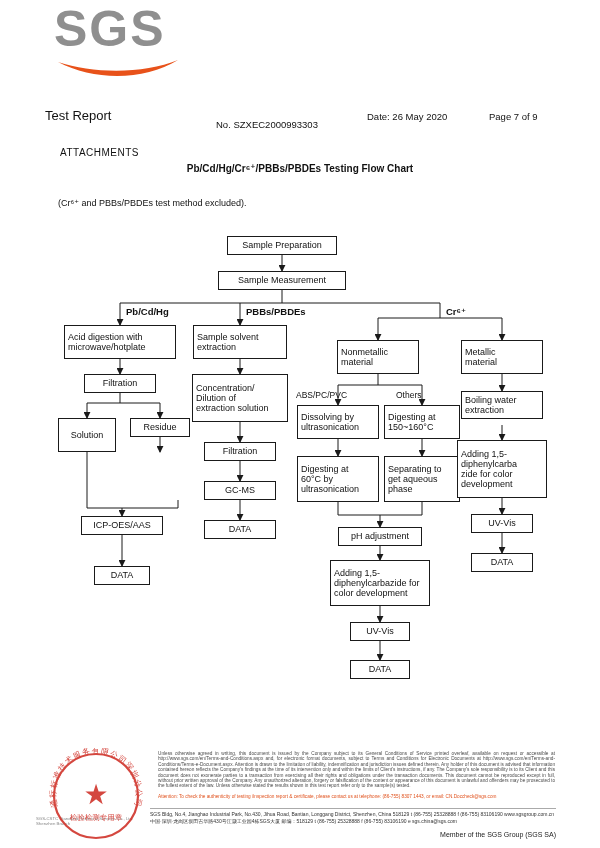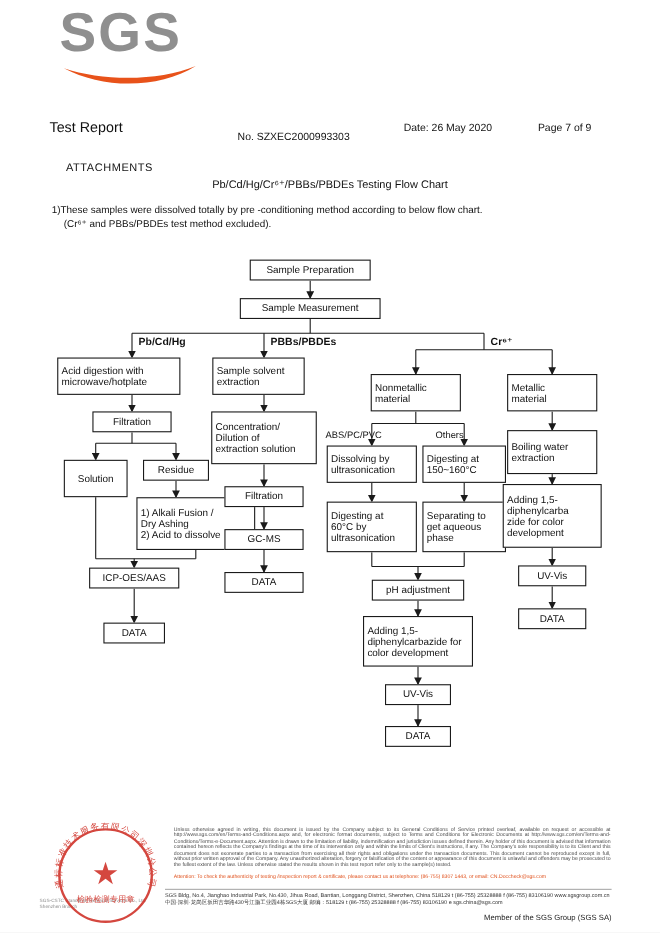--- a/index.html
+++ b/index.html
@@ -10,21 +10,21 @@
   .logo-text{position:absolute;left:54px;top:4px;font-size:50px;font-weight:bold;
              color:#8f8f8f;letter-spacing:2px;line-height:1}
   .logo-swoosh{position:absolute;left:56px;top:58px}
 
   
   .h-bold{position:absolute;font-size:13px;font-weight:normal;white-space:nowrap}
   .h-small{position:absolute;font-size:9.5px;white-space:nowrap}
 
   .attachments{position:absolute;left:60px;top:147px;font-size:10px;letter-spacing:.5px}
   .chart-title{position:absolute;left:0;top:163px;width:600px;text-align:center;
-               font-size:10px;font-weight:normal}
+               font-size:10px;font-weight:bold}
   .note{position:absolute;font-size:9px;white-space:nowrap}
 
   
   .flow{position:absolute;left:0;top:230px;width:600px;height:460px}
   .connectors{position:absolute;left:0;top:0}
   .node{position:absolute;border:1px solid #1a1a1a;background:#fff;display:flex;
         align-items:center;justify-content:center;text-align:center;font-size:9px;
         line-height:1.14;padding:1px 3px;box-sizing:border-box;white-space:pre-line}
   .node.left{justify-content:flex-start;text-align:left}
   .blabel{position:absolute;font-size:9.5px;font-weight:bold;white-space:nowrap}
@@ -52,21 +52,20 @@
     <path d="M2,4 C38,23 88,23 122,2 C88,16 38,16 2,4 Z" fill="#e8521a"></path>
   </svg>
 
   <span class="h-bold" style="left:45px;top:108px">Test Report</span>
   <span class="h-small" style="left:216px;top:119px">No. SZXEC2000993303</span>
   <span class="h-small" style="left:367px;top:111px">Date: 26 May 2020</span>
   <span class="h-small" style="left:489px;top:111px">Page 7 of 9</span>
 
   <div class="attachments">ATTACHMENTS</div>
   <div class="chart-title">Pb/Cd/Hg/Cr⁶⁺/PBBs/PBDEs Testing Flow Chart</div>
-  <span class="note" style="left:47px;top:186px">1)These samples were dissolved totally by pre -conditioning method according to below flow chart.</span>
   <span class="note" style="left:58px;top:198px">(Cr⁶⁺ and PBBs/PBDEs test method excluded).</span>
 
   <div class="flow">
 
     <svg class="connectors" width="600" height="460" viewBox="0 0 600 460">
       <defs>
         <marker id="arr" viewBox="0 0 8 8" refX="7" refY="4" markerWidth="7" markerHeight="7" orient="auto">
           <path d="M0,0 L8,4 L0,8 Z" fill="#1a1a1a"></path>
         </marker>
       </defs>
@@ -119,32 +118,29 @@
 
     <span class="blabel" style="left:126px;top:76px">Pb/Cd/Hg</span>
     <span class="blabel" style="left:246px;top:76px">PBBs/PBDEs</span>
     <span class="blabel" style="left:446px;top:76px">Cr⁶⁺</span>
     <span class="plabel" style="left:296px;top:160px">ABS/PC/PVC</span>
     <span class="plabel" style="left:396px;top:160px">Others</span>
 
     <div class="node" style="left:218px;top:41px;width:128px;height:19px">Sample Measurement</div>
     <div class="node" style="left:227px;top:6px;width:110px;height:19px">Sample Preparation</div>
 
-    <div class="node left" style="left:52px;top:95px;width:112px;height:34px">Acid digestion with
+    <div class="node left" style="left:64px;top:95px;width:112px;height:34px">Acid digestion with
 microwave/hotplate</div>
     <div class="node" style="left:84px;top:144px;width:72px;height:19px">Filtration</div>
     <div class="node" style="left:58px;top:188px;width:58px;height:34px">Solution</div>
     <div class="node" style="left:130px;top:188px;width:60px;height:19px">Residue</div>
-    <div class="node left" style="left:124px;top:222px;width:108px;height:48px">1) Alkali Fusion /
-Dry Ashing
-2) Acid to dissolve</div>
     <div class="node" style="left:81px;top:286px;width:82px;height:19px">ICP-OES/AAS</div>
     <div class="node" style="left:94px;top:336px;width:56px;height:19px">DATA</div>
 
-    <div class="node left" style="left:193px;top:95px;width:84px;height:34px">Sample solvent
+    <div class="node left" style="left:193px;top:95px;width:94px;height:34px">Sample solvent
 extraction</div>
     <div class="node left" style="left:192px;top:144px;width:96px;height:48px">Concentration/
 Dilution of
 extraction solution</div>
     <div class="node" style="left:204px;top:212px;width:72px;height:19px">Filtration</div>
     <div class="node" style="left:204px;top:251px;width:72px;height:19px">GC-MS</div>
     <div class="node" style="left:204px;top:290px;width:72px;height:19px">DATA</div>
 
     <div class="node left" style="left:337px;top:110px;width:82px;height:34px">Nonmetallic
 material</div>
@@ -161,21 +157,21 @@
     <div class="node left" style="left:384px;top:226px;width:76px;height:46px">Separating to
 get aqueous
 phase</div>
     <div class="node" style="left:338px;top:297px;width:84px;height:19px">pH adjustment</div>
     <div class="node left" style="left:330px;top:330px;width:100px;height:46px">Adding 1,5-
 diphenylcarbazide for
 color development</div>
     <div class="node" style="left:350px;top:392px;width:60px;height:19px">UV-Vis</div>
     <div class="node" style="left:350px;top:430px;width:60px;height:19px">DATA</div>
 
-    <div class="node left" style="left:461px;top:161px;width:82px;height:40px">Boiling water
+    <div class="node left" style="left:461px;top:161px;width:82px;height:28px">Boiling water
 extraction</div>
     <div class="node left" style="left:457px;top:210px;width:90px;height:58px">Adding 1,5-
 diphenylcarba
 zide for color
 development</div>
     <div class="node" style="left:471px;top:284px;width:62px;height:19px">UV-Vis</div>
     <div class="node" style="left:471px;top:323px;width:62px;height:19px">DATA</div>
   </div>
 
   <div class="company-tiny">

